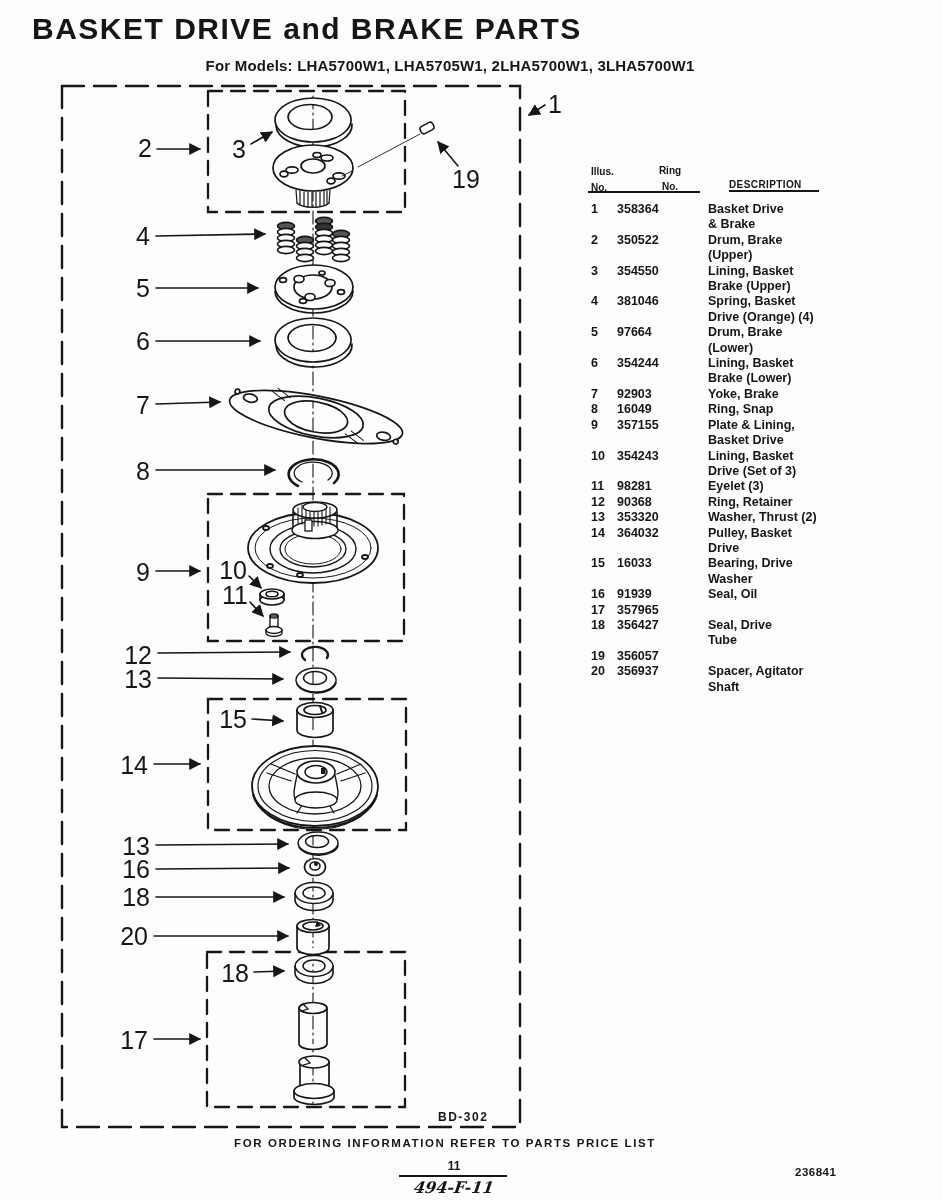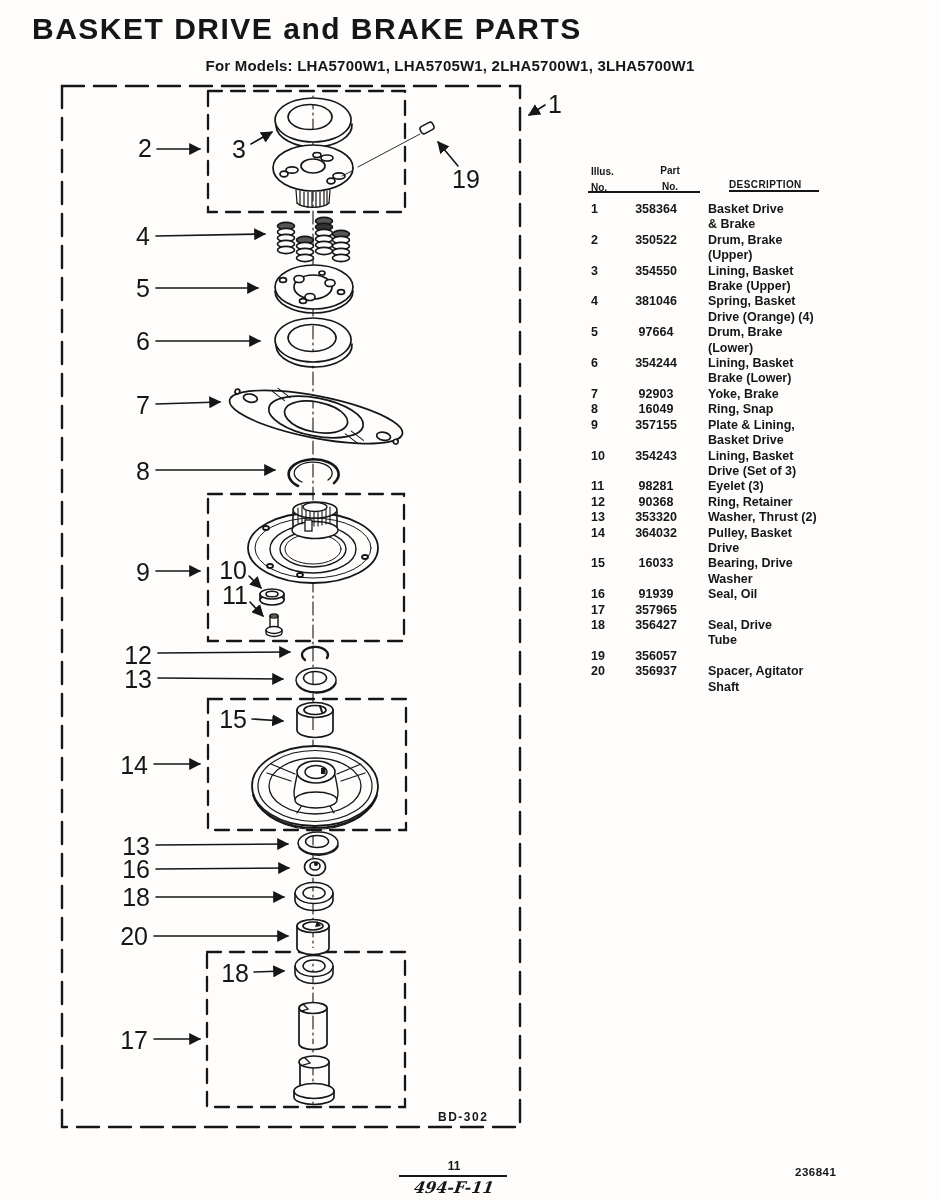--- a/index.html
+++ b/index.html
@@ -7,21 +7,21 @@
         font-family:"Liberation Sans",sans-serif;overflow:hidden;}
   .abs{position:absolute;}
   .title{top:12px;left:0;width:900px;font-size:30px;font-weight:bold;letter-spacing:1.5px;padding-left:32px;}
   .models{top:57px;left:0;width:900px;text-align:center;font-size:15px;font-weight:bold;letter-spacing:.2px;}
   svg text{font-family:"Liberation Sans",sans-serif;}
   .th{position:absolute;font-weight:bold;font-size:10px;line-height:15.5px;white-space:pre-line;}
   .th-desc{letter-spacing:.4px;}
   .hr-seg{position:absolute;height:2px;background:#161616;}
   .parts-rows{position:absolute;left:591px;top:202px;width:252px;font-size:12.5px;line-height:15.4px;font-weight:bold;}
   .tr{display:grid;grid-template-columns:26px 78px 1fr;}
-  .td-part{text-align:center;}
+  .td-part{text-align:left;}
   .td-desc{padding-left:13px;white-space:pre-line;}
   .ordering{top:1137px;left:155px;width:580px;text-align:center;font-size:11.5px;font-weight:bold;letter-spacing:1.6px;}
   .pageno{top:1159px;left:400px;width:108px;text-align:center;font-size:12px;font-weight:bold;}
   .pagerule{top:1175px;left:399px;width:108px;height:2px;background:#161616;}
   .formno{top:1178px;left:396px;width:116px;text-align:center;font-size:16px;font-weight:bold;font-style:italic;
           font-family:"DejaVu Serif",serif;transform:skewX(-8deg);}
   .docno{top:1166px;left:795px;font-size:11.5px;font-weight:bold;letter-spacing:.5px;}
 </style>
 </head>
 <body>
@@ -363,21 +363,21 @@
         </g>
       </g>
 
       <text x="438" y="1121" stroke="none" fill="#161616" font-size="12" font-weight="bold" letter-spacing="1.5">BD-302</text>
     </g>
   </svg>
 
   <div>
     <div class="th" style="left:591px;top:164px">Illus.
 No.</div>
-    <div class="th" style="left:645px;top:163px;width:50px;text-align:center">Part
+    <div class="th" style="left:645px;top:163px;width:50px;text-align:center">Ring
 No.</div>
     <div class="th th-desc" style="left:729px;top:177px">DESCRIPTION</div>
     <div class="hr-seg" style="left:588px;top:191px;width:112px"></div>
     <div class="hr-seg" style="left:729px;top:190px;width:90px"></div>
 
     <div class="parts-rows">
       <div class="tr">
           <span class="td-illus">1</span>
           <span class="td-part">358364</span>
           <span class="td-desc">Basket Drive
@@ -483,18 +483,19 @@
         </div>
       <div class="tr">
           <span class="td-illus">20</span>
           <span class="td-part">356937</span>
           <span class="td-desc">Spacer, Agitator
 Shaft</span>
         </div>
     </div>
   </div>
 
+  <div class="abs ordering">FOR ORDERING INFORMATION REFER TO PARTS PRICE LIST</div>
   <div class="abs pageno">11</div>
   <div class="abs pagerule"></div>
   <div class="abs formno">494-F-11</div>
   <div class="abs docno">236841</div>
 
 </div>
 
 </body></html>

